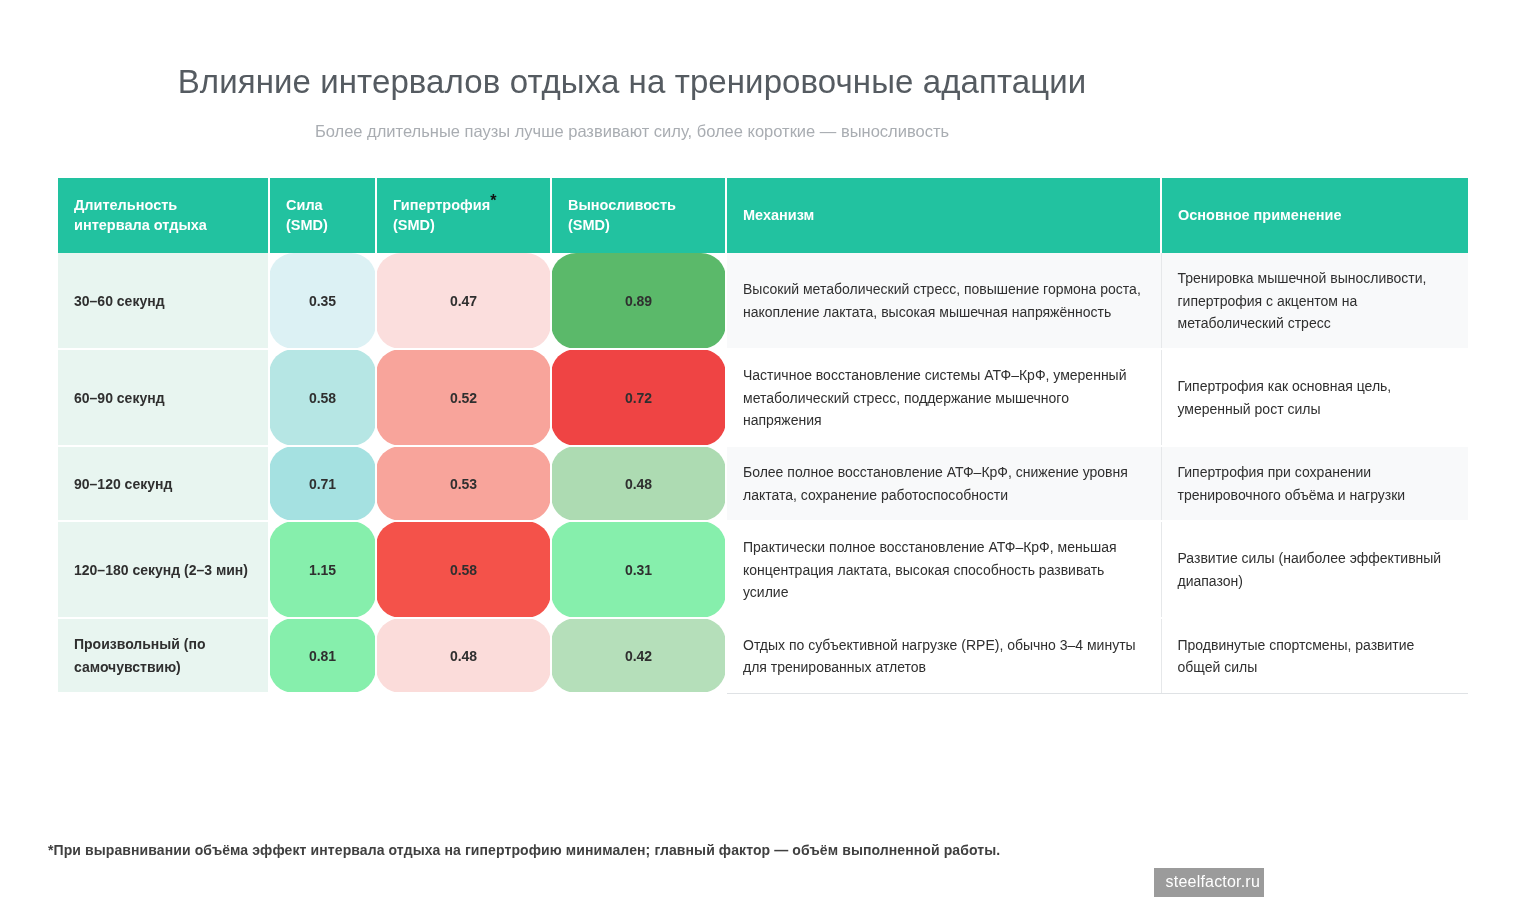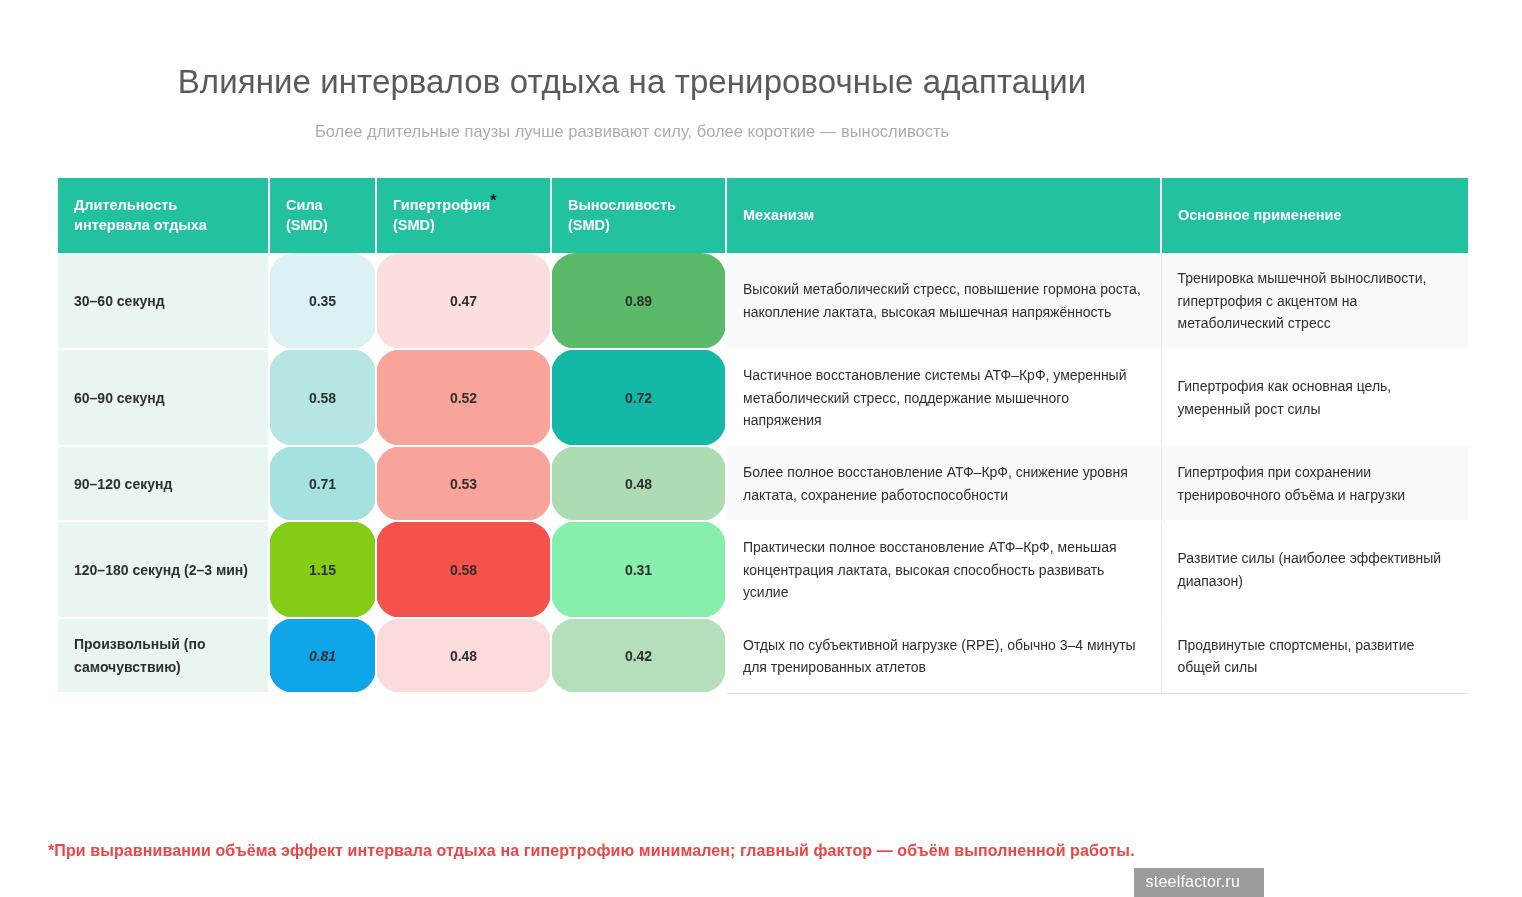--- a/index.html
+++ b/index.html
@@ -128,35 +128,35 @@
     position: relative;
     top: 2px;
     font-weight: bold;
   }
 
   
   .footnote {
     position: absolute;
     left: 48px;
     top: 842px;
-    font-size: 16px;
-    font-weight: bold;
-    color: #ef4444;
+    font-size: 14px;
+    font-weight: bold;
+    color: #404040;
     letter-spacing: 0.1px;
   }
 
   
   .watermark {
     position: absolute;
     right: 0px;
     bottom: 0px;
     background: #9b9b9b;
     color: #ffffff;
     font-size: 16px;
-    padding: 5px 24px 6px 12px;
+    padding: 5px 4px 6px 12px;
     letter-spacing: 0.2px;
     font-family: "Liberation Sans", "DejaVu Sans", sans-serif;
   }
 </style>
 </head>
 <body>
 
 <div class="page">
 
   <h1 class="title">Влияние интервалов отдыха на тренировочные адаптации</h1>
@@ -202,47 +202,47 @@
           <td class="c-num" style="background: rgb(251, 222, 221);">0.47</td>
           <td class="c-num" style="background: rgb(91, 185, 106);">0.89</td>
           <td class="c-text">Высокий метаболический стресс, повышение гормона роста, накопление лактата, высокая мышечная напряжённость</td>
           <td class="c-app">Тренировка мышечной выносливости, гипертрофия с акцентом на метаболический стресс</td>
         </tr>
 
         <tr class="even">
           <td class="c-dur" style="background: rgb(232, 245, 240);">60–90 секунд</td>
           <td class="c-num" style="background: rgb(182, 230, 228);">0.58</td>
           <td class="c-num" style="background: rgb(248, 164, 155);">0.52</td>
-          <td class="c-num" style="background: #14b8a6;">0.72</td>
+          <td class="c-num" style="background: #ef4444;">0.72</td>
           <td class="c-text">Частичное восстановление системы АТФ–КрФ, умеренный метаболический стресс, поддержание мышечного напряжения</td>
           <td class="c-app">Гипертрофия как основная цель, умеренный рост силы</td>
         </tr>
 
         <tr class="odd">
           <td class="c-dur" style="background: rgb(232, 245, 240);">90–120 секунд</td>
           <td class="c-num" style="background: rgb(165, 225, 225);">0.71</td>
           <td class="c-num" style="background: rgb(248, 164, 155);">0.53</td>
           <td class="c-num" style="background: rgb(173, 219, 178);">0.48</td>
           <td class="c-text">Более полное восстановление АТФ–КрФ, снижение уровня лактата, сохранение работоспособности</td>
           <td class="c-app">Гипертрофия при сохранении тренировочного объёма и нагрузки</td>
         </tr>
 
         <tr class="even">
           <td class="c-dur" style="background: rgb(232, 245, 240);">120–180 секунд (2–3 мин)</td>
-          <td class="c-num" style="background: #84cc16;">1.15</td>
+          <td class="c-num" style="background: #86efac;">1.15</td>
           <td class="c-num" style="background: rgb(244, 82, 74);">0.58</td>
           <td class="c-num" style="background: #86efac;">0.31</td>
           <td class="c-text">Практически полное восстановление АТФ–КрФ, меньшая концентрация лактата, высокая способность развивать усилие</td>
           <td class="c-app">Развитие силы (наиболее эффективный диапазон)</td>
         </tr>
 
 
         <tr class="even">
           <td class="c-dur" style="background: rgb(232, 245, 240);">Произвольный (по самочувствию)</td>
-          <td class="c-num" style="background: #0ea5e9; font-style: italic;">0.81</td>
+          <td class="c-num" style="background: #86efac;">0.81</td>
           <td class="c-num" style="background: rgb(251, 220, 218);">0.48</td>
           <td class="c-num" style="background: rgb(181, 223, 186);">0.42</td>
           <td class="c-text">Отдых по субъективной нагрузке (RPE), обычно 3–4 минуты для тренированных атлетов</td>
           <td class="c-app">Продвинутые спортсмены, развитие общей силы</td>
         </tr>
 
       </tbody>
     </table>
   </div>
 

